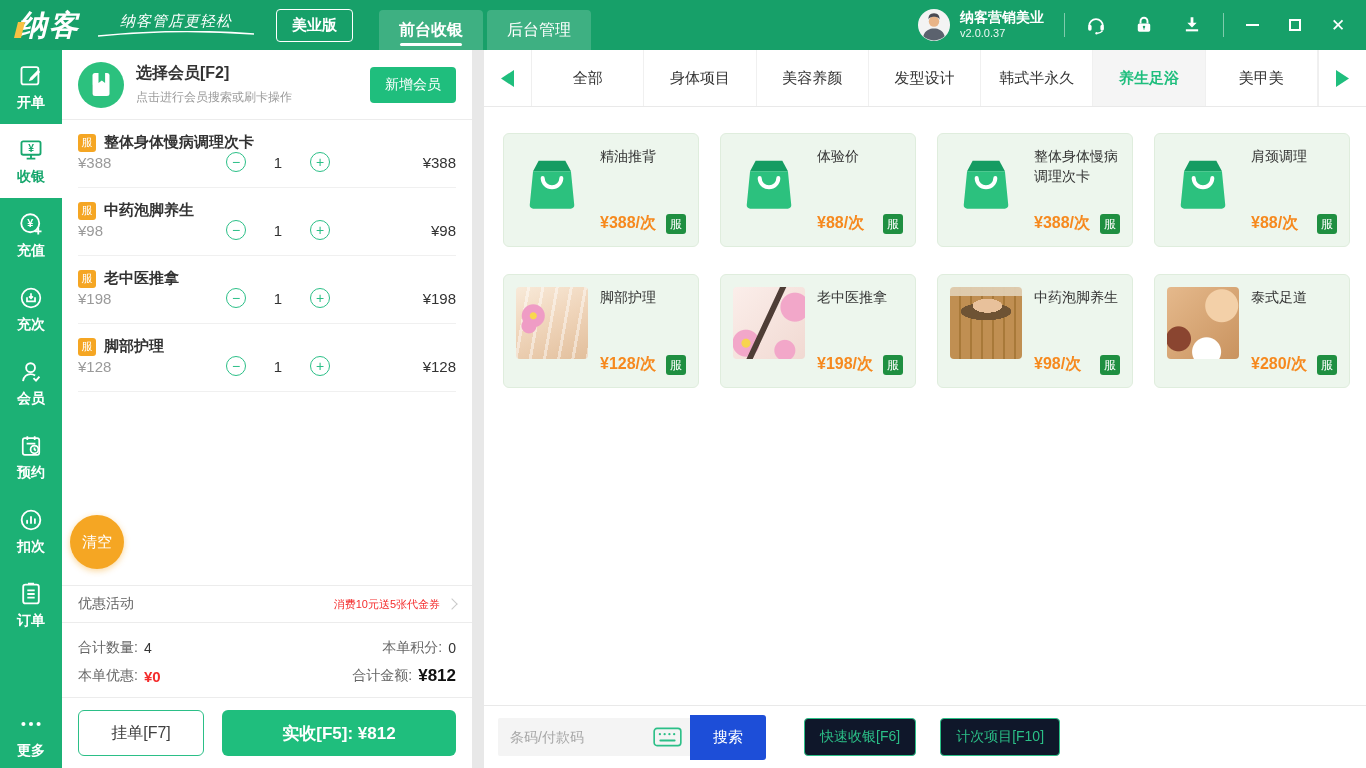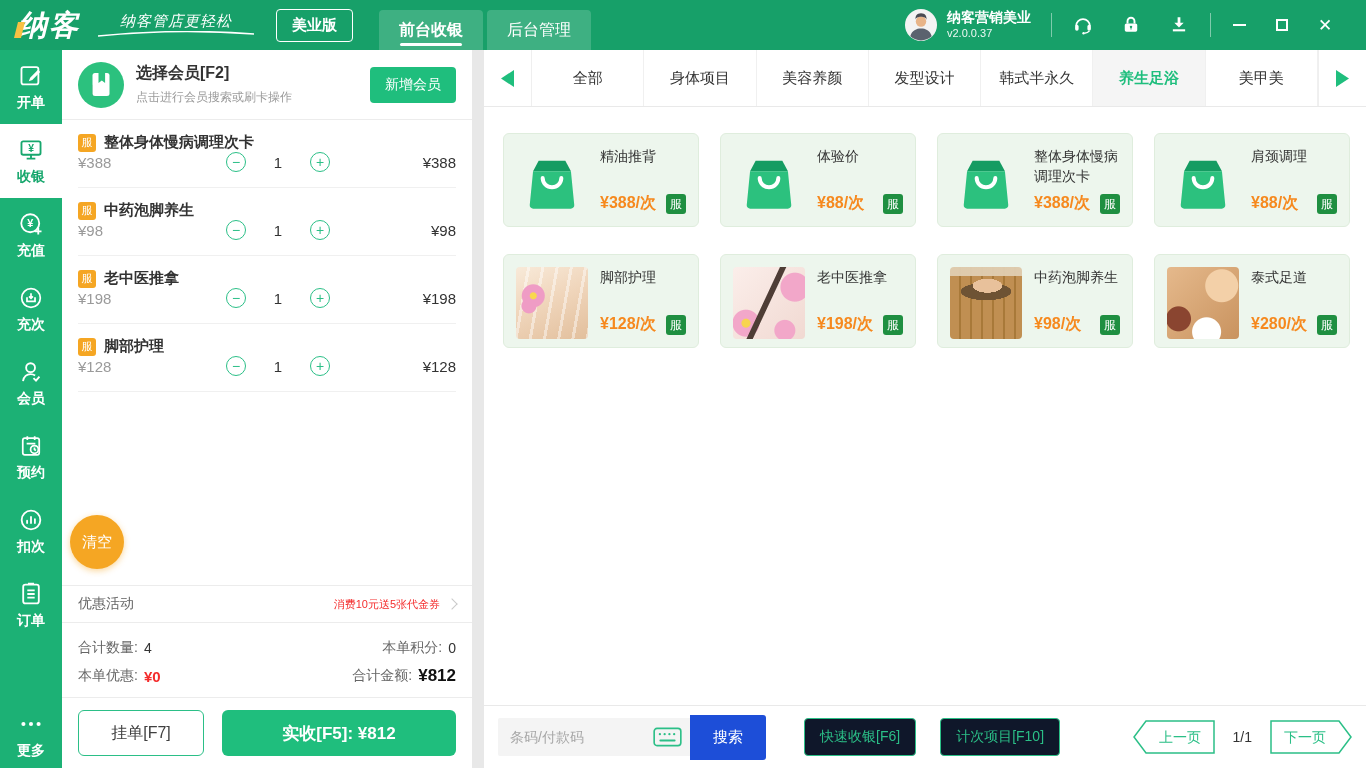--- a/index.html
+++ b/index.html
@@ -12,21 +12,21 @@
   .logo-wrap { display:flex; align-items:flex-end; position:relative; }
   .logo-text { font-size:29px; font-weight:bold; font-style:italic; letter-spacing:2px; line-height:1; }
   .logo-accent { position:absolute; left:-2px; bottom:2px; width:7px; height:16px; background:#f7c143; transform:skewX(-14deg); }
   .slogan-wrap { margin-left:16px; display:flex; flex-direction:column; align-items:center; }
   .slogan { font-size:15px; font-style:italic; letter-spacing:1px; }
   .edition-btn { margin-left:20px; border:1px solid #fff; border-radius:4px; background:transparent; color:#fff; font-size:15px; font-weight:bold; padding:6px 15px; cursor:pointer; }
   .nav-tabs { margin-left:26px; align-self:flex-end; display:flex; gap:4px; height:40px; }
   .nav-tab { min-width:96px; padding:0 20px; background:rgba(255,255,255,.17); border-radius:4px 4px 0 0; display:flex; align-items:center; justify-content:center; font-size:16px; color:#fff; position:relative; cursor:pointer; }
   .nav-tab.active { font-weight:bold; }
   .nav-tab.active::after { content:""; position:absolute; bottom:4px; left:50%; transform:translateX(-50%); width:62px; height:3px; background:#fff; border-radius:2px; }
-  .header-right { margin-left:auto; display:flex; align-items:center; padding-right:27px; }
+  .header-right { margin-left:auto; display:flex; align-items:center; padding-right:14px; }
   .account { display:flex; align-items:center; gap:9px; }
   .account-meta { display:flex; flex-direction:column; line-height:1.25; }
   .account-name { font-size:14px; font-weight:bold; }
   .account-version { font-size:11px; opacity:.92; }
   .hdr-divider { width:1px; height:24px; background:rgba(255,255,255,.45); margin:0 20px; }
   .hdr-icons { display:flex; align-items:center; gap:26px; }
   .hdr-icon-btn { background:none; border:none; cursor:pointer; display:flex; align-items:center; }
   .win-btns { display:flex; align-items:center; gap:27px; padding-right:6px; }
   .win-btn { background:none; border:none; color:#fff; cursor:pointer; display:flex; align-items:center; justify-content:center; width:16px; height:16px; }
   .ico-min { width:13px; border-top:2px solid #fff; display:inline-block; }
@@ -86,21 +86,21 @@
   .cat-bar { flex:0 0 57px; display:flex; align-items:stretch; border-bottom:1px solid #e9e9e9; }
   .cat-arrow { flex:0 0 48px; display:flex; align-items:center; justify-content:center; background:#fff; border:none; cursor:pointer; }
   .cat-arrow.left { border-right:1px solid #efefef; }
   .cat-arrow.right { border-left:1px solid #efefef; }
   .cat-tabs { flex:1; display:flex; }
   .cat-tab { flex:1; display:flex; align-items:center; justify-content:center; font-size:15px; color:#333; border-right:1px solid #f0f0f0; cursor:pointer; white-space:nowrap; overflow:hidden; }
   .cat-tab.active { background:#f5f5f5; color:#1FBE7D; font-weight:bold; }
   .cat-tab.highlight { color:#F6891E; font-weight:bold; }
 
   .products { flex:1; padding:26px 16px 0 19px; display:grid; grid-template-columns:repeat(4,196px); gap:27px 21px; align-content:start; overflow:hidden; }
-  .prod-card { height:94px; background:#EDF6ED; border:1px solid #DFEDDD; border-radius:6px; display:flex; padding:12px; cursor:pointer; }
+  .prod-card { height:114px; background:#EDF6ED; border:1px solid #DFEDDD; border-radius:6px; display:flex; padding:12px; cursor:pointer; }
   .prod-img { flex:0 0 72px; height:72px; border-radius:4px; overflow:hidden; display:flex; align-items:center; justify-content:center; }
   .prod-img .bag-svg { display:none; }
   .prod-img.img-bag .bag-svg { display:block; }
   .img-photo-feet { background:
      radial-gradient(circle at 24% 40%, #f9d84e 0 3px, transparent 4px),
      radial-gradient(circle at 24% 40%, #ef9cc5 0 11px, transparent 12px),
      radial-gradient(circle at 18% 54%, #ef9cc5 0 7px, transparent 8px),
      repeating-linear-gradient(100deg, transparent 0 11px, rgba(255,255,255,.45) 11px 14px),
      linear-gradient(155deg,#f8ead9 0%,#f0d6bc 45%,#e2bf9c 100%); }
   .img-photo-massage { background:
@@ -599,32 +599,17 @@
                 <circle cx="17" cy="7.5" r="1.2" fill="#2BBF87"></circle>
                   <circle cx="22" cy="7.5" r="1.2" fill="#2BBF87"></circle>
                 <path d="M7.5 14.2h15" stroke="#2BBF87" stroke-width="2" stroke-linecap="round"></path>
               </svg>
             </span>
           </div>
           <button class="search-btn">搜索</button>
         </div>
         <button class="outline-btn ob1">快速收银[F6]</button>
         <button class="outline-btn ob2">计次项目[F10]</button>
-        <div class="pagination">
-          <button class="page-btn">
-            <svg width="82" height="34" viewBox="0 0 82 34">
-              <polygon points="13,1 81,1 81,33 13,33 1,17" fill="#fff" stroke="#2BBF87" stroke-width="1.5"></polygon>
-              <text x="47" y="22" text-anchor="middle" font-size="14" fill="#2BBF87">上一页</text>
-            </svg>
-          </button>
-          <span class="page-info">1/1</span>
-          <button class="page-btn">
-            <svg width="82" height="34" viewBox="0 0 82 34">
-              <polygon points="1,1 69,1 81,17 69,33 1,33" fill="#fff" stroke="#2BBF87" stroke-width="1.5"></polygon>
-              <text x="35" y="22" text-anchor="middle" font-size="14" fill="#2BBF87">下一页</text>
-            </svg>
-          </button>
-        </div>
       </div>
 
     </section>
   </div>
 </div>
 
 </body></html>

